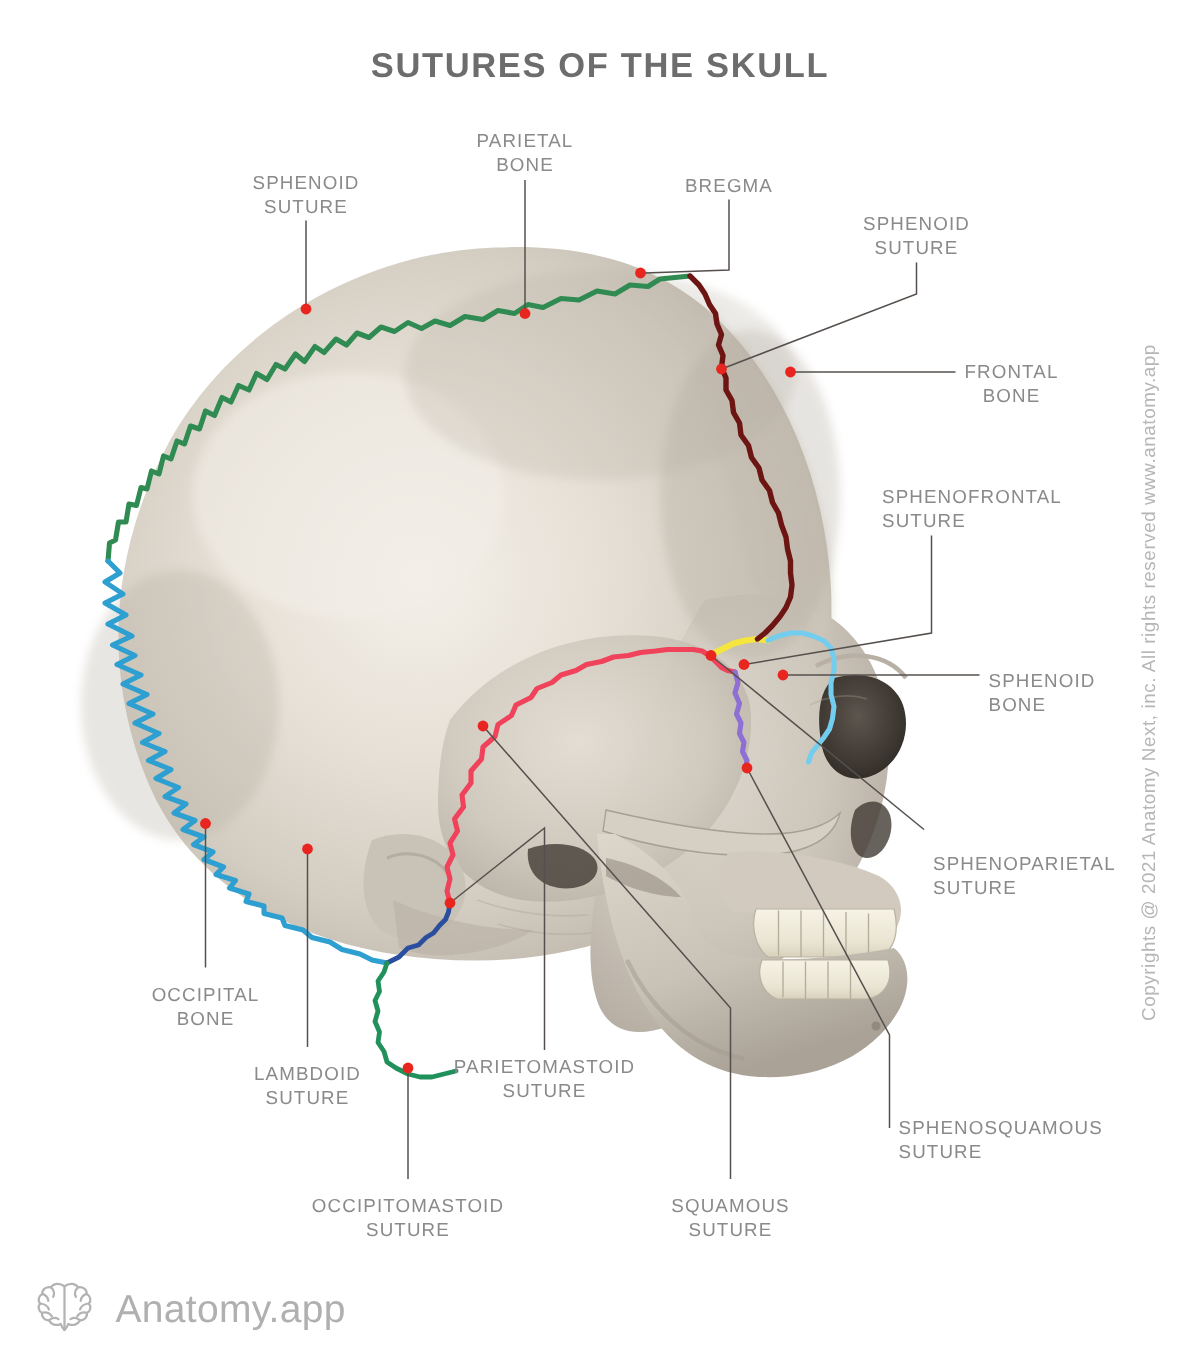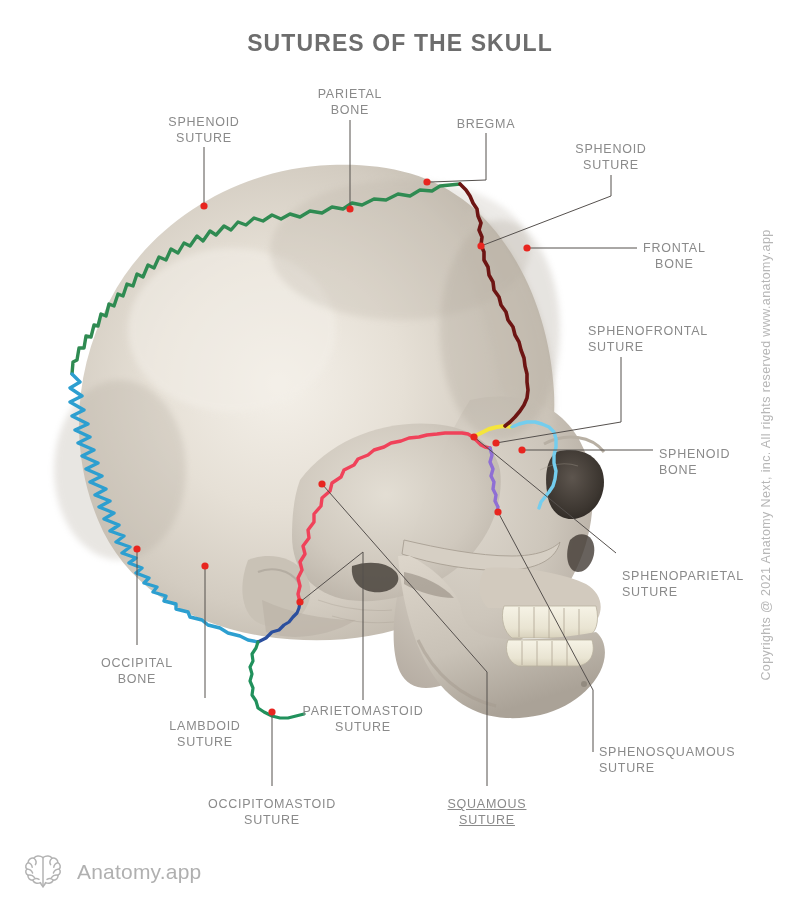--- a/index.html
+++ b/index.html
@@ -74,21 +74,21 @@
   #footer {
     position: absolute;
     left: 22px;
     top: 852px;
     display: flex;
     align-items: center;
     gap: 13px;
   }
   #footer .wordmark {
     color: #b0b0b0;
-    font-size: 21px;
+    font-size: 26px;
     letter-spacing: 0.2px;
   }
 </style>
 </head>
 <body>
 
 <div id="page">
 
   <div id="title">SUTURES OF THE SKULL</div>
 
@@ -324,24 +324,24 @@
       <div class="label ctr" style="left: 204px; top: 114px;"><div>SPHENOID</div><div>SUTURE</div></div>
       <div class="label ctr" style="left: 350px; top: 86px;"><div>PARIETAL</div><div>BONE</div></div>
       <div class="label ctr" style="left: 486px; top: 116px;"><div>BREGMA</div></div>
       <div class="label ctr" style="left: 611px; top: 141px;"><div>SPHENOID</div><div>SUTURE</div></div>
       <div class="label lft" style="left: 643px; top: 240px; text-align: center;"><div>FRONTAL</div><div>BONE</div></div>
       <div class="label lft" style="left: 588px; top: 323px;"><div>SPHENOFRONTAL</div><div>SUTURE</div></div>
       <div class="label lft" style="left: 659px; top: 446px;"><div>SPHENOID</div><div>BONE</div></div>
       <div class="label lft" style="left: 622px; top: 568px;"><div>SPHENOPARIETAL</div><div>SUTURE</div></div>
       <div class="label lft" style="left: 599px; top: 744px;"><div>SPHENOSQUAMOUS</div><div>SUTURE</div></div>
       <div class="label ctr" style="left: 137px; top: 655px;"><div>OCCIPITAL</div><div>BONE</div></div>
-      <div class="label ctr" style="left: 205px; top: 708px; margin-top: 10px;"><div>LAMBDOID</div><div>SUTURE</div></div>
+      <div class="label ctr" style="left: 205px; top: 708px;"><div>LAMBDOID</div><div>SUTURE</div></div>
       <div class="label ctr" style="left: 363px; top: 703px;"><div>PARIETOMASTOID</div><div>SUTURE</div></div>
       <div class="label ctr" style="left: 272px; top: 796px;"><div>OCCIPITOMASTOID</div><div>SUTURE</div></div>
-      <div class="label ctr" style="left: 487px; top: 796px; text-decoration: underline;"><div>SQUAMOUS</div><div>SUTURE</div></div>
+      <div class="label ctr" style="left: 487px; top: 796px;"><div>SQUAMOUS</div><div>SUTURE</div></div>
     </div>
 
   <div id="copyright">Copyrights @ 2021 Anatomy Next, inc. All rights reserved www.anatomy.app</div>
 
   <div id="footer">
     <svg width="42" height="40" viewBox="0 0 42 40" xmlns="http://www.w3.org/2000/svg">
       <g fill="none" stroke="#b3b3b3" stroke-width="1.5" stroke-linecap="round" stroke-linejoin="round">
         <path d="M21 5.5 C 17.5 3 13.5 3.6 12 6.2 C 8.6 5.6 6 7.8 6.2 10.6 C 3.6 12 3 15 4.8 17 C 3 19 3.6 22 6 23.2 C 5.6 26 7.8 28.4 10.6 28.2 C 12 31 15.4 32.2 18.4 30.6 C 19.2 32.6 20.2 33.8 21 34.6"></path>
         <path d="M21 5.5 C 24.5 3 28.5 3.6 30 6.2 C 33.4 5.6 36 7.8 35.8 10.6 C 38.4 12 39 15 37.2 17 C 39 19 38.4 22 36 23.2 C 36.4 26 34.2 28.4 31.4 28.2 C 30 31 26.6 32.2 23.6 30.6 C 22.8 32.6 21.8 33.8 21 34.6"></path>
         <path d="M21 5.5 V 34.6"></path>

